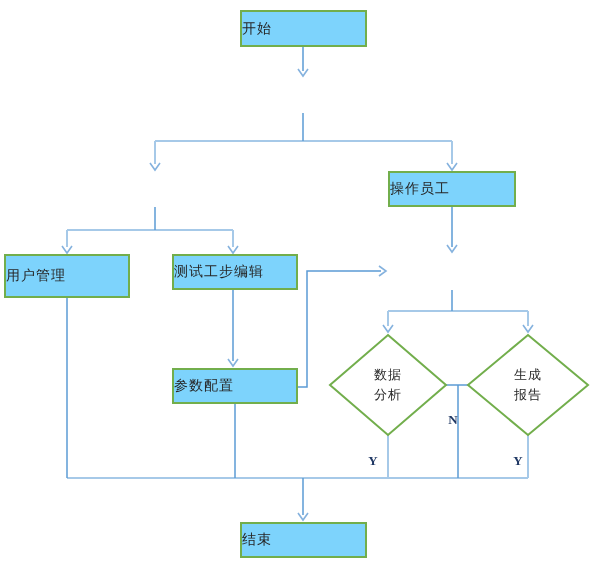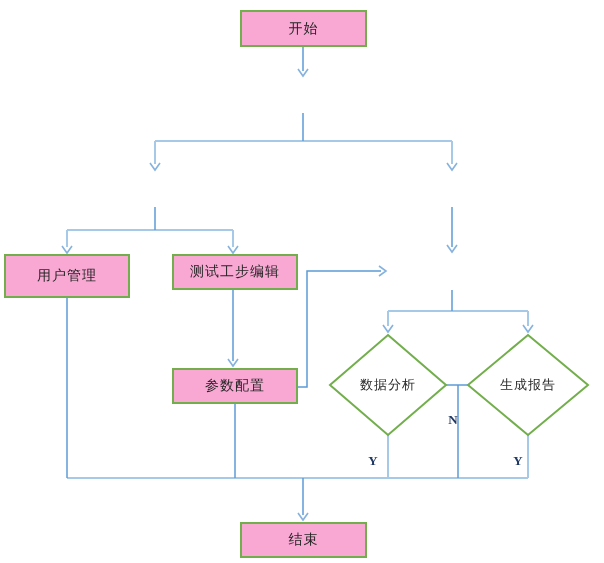--- a/index.html
+++ b/index.html
@@ -8,29 +8,29 @@
     width:604px;height:563px;
     background:#ffffff;
     font-family:"Liberation Sans","DejaVu Sans",sans-serif;
     overflow:hidden;
   }
   .wires{position:absolute;left:0;top:0;}
   .node{
     position:absolute;
     box-sizing:border-box;
     border:2px solid #72ae4c;
-    background:#f9a8d4;
-    display:flex;align-items:center;justify-content:center;
+    background:#7dd3fc;
+    display:flex;align-items:center;
     font-size:14px;color:#262626;
     letter-spacing:1px;
     z-index:2;
   }
   .diamond-label{
     position:absolute;
-    display:flex;flex-direction:row;align-items:center;justify-content:center;
+    display:flex;flex-direction:column;align-items:center;justify-content:center;
     font-size:13px;color:#262626;line-height:1.55;letter-spacing:1px;
     z-index:3;pointer-events:none;
   }
   .edge-label{
     position:absolute;
     font-family:"Liberation Serif","DejaVu Serif",serif;
     font-weight:bold;font-size:13px;color:#203864;
     width:20px;text-align:center;z-index:3;
   }
 </style>
@@ -90,20 +90,23 @@
       <polygon points="528,335 588,385 528,435 468,385"></polygon>
     </g>
   </svg>
 
   <div class="node" style="left:240px;top:10px;width:127px;height:37px">
     <span>开始</span>
   </div>
 
 
 
+  <div class="node" style="left:388px;top:171px;width:128px;height:36px">
+    <span>操作员工</span>
+  </div>
 
   <div class="node" style="left:4px;top:254px;width:126px;height:44px">
     <span>用户管理</span>
   </div>
 
   <div class="node" style="left:172px;top:254px;width:126px;height:36px">
     <span>测试工步编辑</span>
   </div>
 
 

